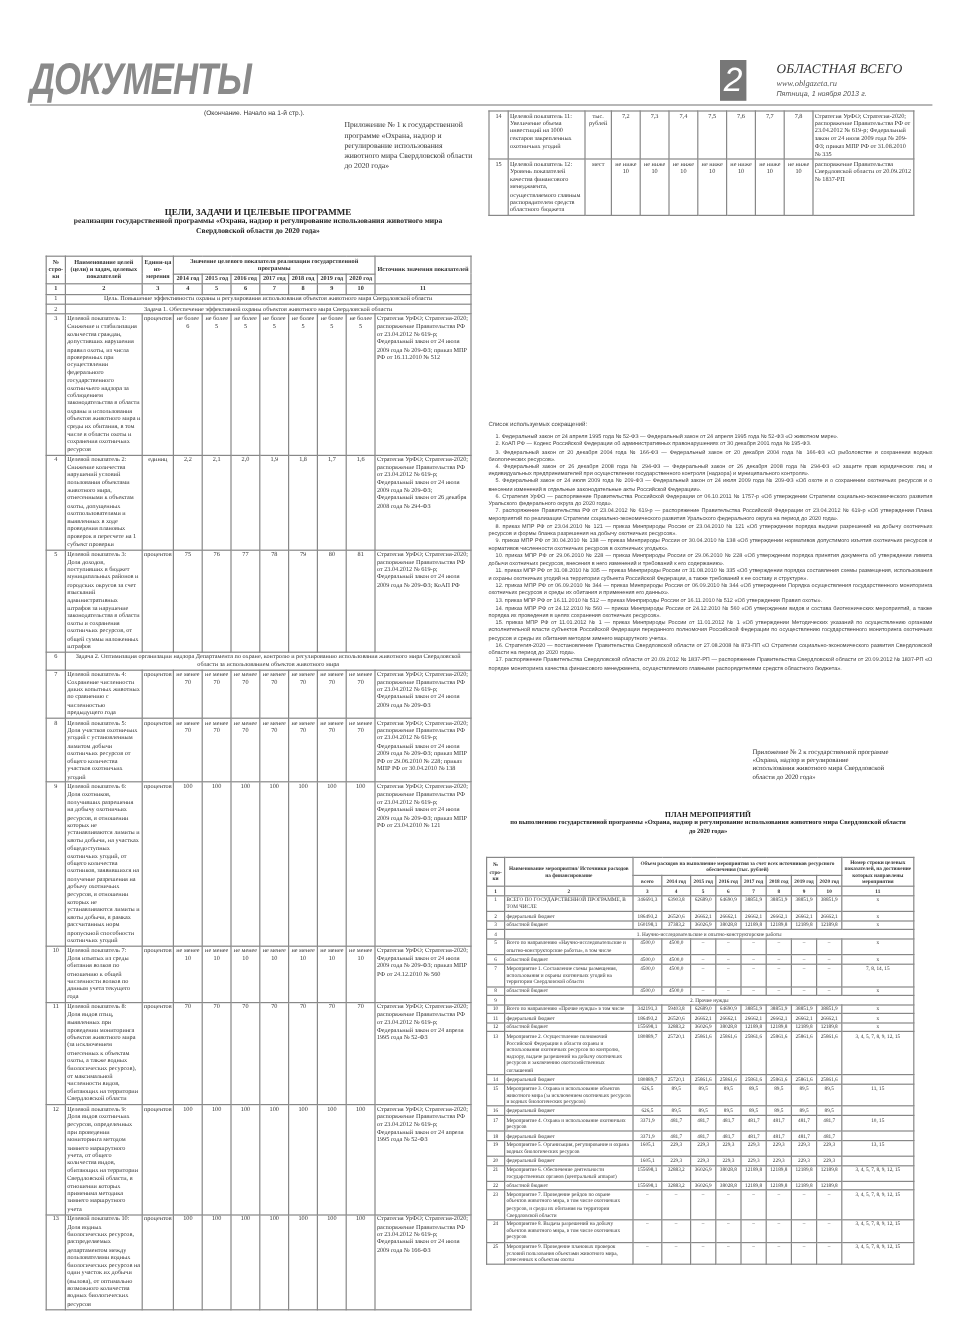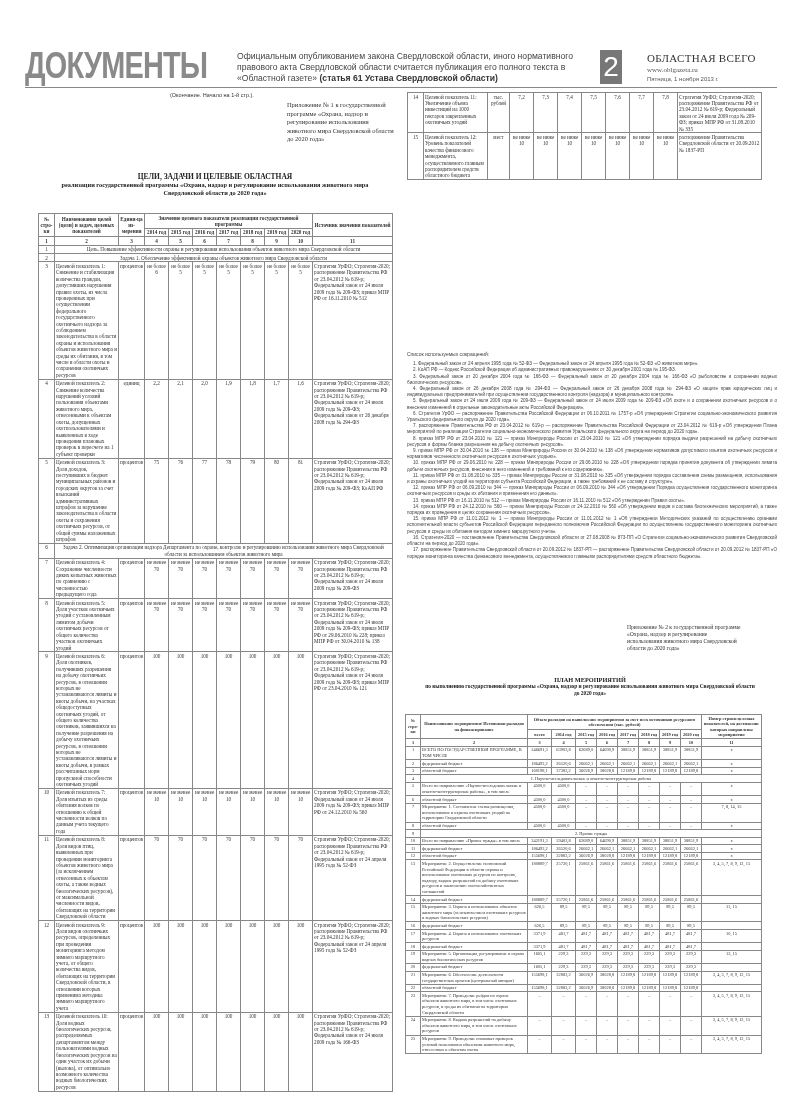--- a/index.html
+++ b/index.html
@@ -1,17 +1,17 @@
 <!DOCTYPE html>
 <html><head>
 <meta charset="utf-8">
 <style>
   * { box-sizing: border-box; margin: 0; padding: 0; }
   body { width: 800px; height: 1108px; background: #fff; font-family: "Liberation Serif", serif; color: #222; position: relative; overflow: hidden; }
-  .masthead { position: absolute; top: 48px; left: 25px; width: 752px; height: 40px; border-bottom: 1px solid #888; }
+  .masthead { position: absolute; top: 48px; left: 25px; width: 752px; height: 40px; border-bottom: 1px solid #888; font-style: italic; }
   .brand { position: absolute; left: 0; top: 0; font-family: "Liberation Sans", sans-serif; font-weight: bold; font-size: 37px; color: #8a8a8a; letter-spacing: -1px; transform: scaleX(0.78); transform-origin: left; line-height: 36px; }
   .lead { position: absolute; left: 212px; top: 3px; width: 360px; font-size: 8.6px; line-height: 11px; color: #444; font-family: "Liberation Sans", sans-serif; }
   .lead b { color: #333; }
   .pagenum { position: absolute; left: 575px; top: 2px; width: 22px; height: 34px; background: #777; color: #fff; font-family: "Liberation Sans", sans-serif; font-size: 28px; text-align: center; line-height: 34px; }
   .paper { position: absolute; left: 622px; top: 4px; font-size: 11px; color: #333; letter-spacing: 0.3px; }
   .paper-url { position: absolute; left: 622px; top: 18px; font-size: 7px; color: #555; }
   .paper-date { position: absolute; left: 622px; top: 28px; font-size: 6px; color: #555; font-family: "Liberation Sans", sans-serif; }
   .ending { position: absolute; left: 170px; top: 92px; font-size: 5.5px; font-family: "Liberation Sans", sans-serif; color: #333; }
   .annex { position: absolute; font-size: 6.4px; line-height: 8.5px; color: #333; }
   .title { position: absolute; text-align: center; font-weight: bold; color: #222; }
@@ -24,35 +24,31 @@
   .abbr { position: absolute; left: 407px; top: 351px; width: 370px; font-family: "Liberation Sans", sans-serif; font-size: 4.6px; line-height: 6.2px; color: #444; }
   .abbr p { text-indent: 6px; text-align: justify; }
   .abbr .head { text-indent: 0; margin-bottom: 4px; font-size: 5px; }
   table.t2 td, table.t2 th { font-size: 4.4px; line-height: 5.6px; }
 </style>
 </head>
 <body>
 
 <div class="masthead">
   <div class="brand">ДОКУМЕНТЫ</div>
-  <div class="lead">
-    <span>Официальным опубликованием закона Свердловской области, иного нормативного правового акта Свердловской области считается публикация его полного текста в «Областной газете»</span>
-    <b>(статья 61 Устава Свердловской области)</b>
-  </div>
   <div class="pagenum">2</div>
   <div class="paper">ОБЛАСТНАЯ ВСЕГО</div>
   <div class="paper-url">www.oblgazeta.ru</div>
   <div class="paper-date">Пятница, 1 ноября 2013 г.</div>
 </div>
 
 <div class="ending">(Окончание. Начало на 1-й стр.).</div>
 
 <div class="annex" style="left:287px; top:101px; width:110px;">Приложение № 1 к государственной программе «Охрана, надзор и регулирование использования животного мира Свердловской области до 2020 года»</div>
 <div class="title" style="left:30px; top:172px; width:370px;">
-  <div style="font-size:7.5px;">ЦЕЛИ, ЗАДАЧИ И ЦЕЛЕВЫЕ ОБЛАСТНАЯ</div>
+  <div style="font-size:7.5px;">ЦЕЛИ, ЗАДАЧИ И ЦЕЛЕВЫЕ ПРОГРАММЕ</div>
   <div style="font-size:6.3px; line-height:8px; padding:0 20px;">реализации государственной программы «Охрана, надзор и регулирование использования животного мира Свердловской области до 2020 года»</div>
 </div>
 
 <table id="t1" style="left:38px; top:213px; width:355px;">
   <colgroup>
     <col style="width:16px">
       <col style="width:64px">
       <col style="width:22px">
     <col style="width:24px">
       <col style="width:24px">

